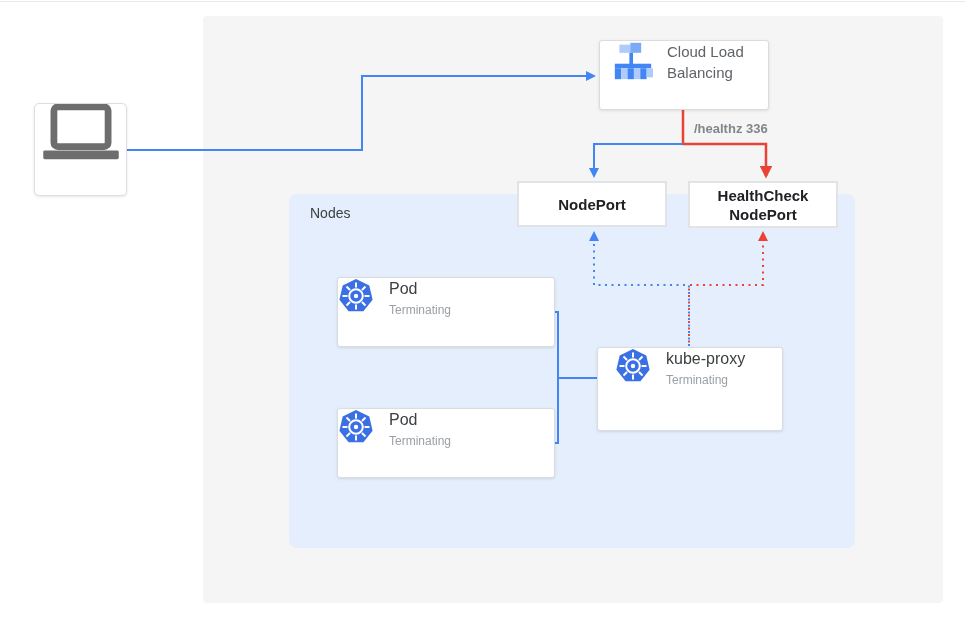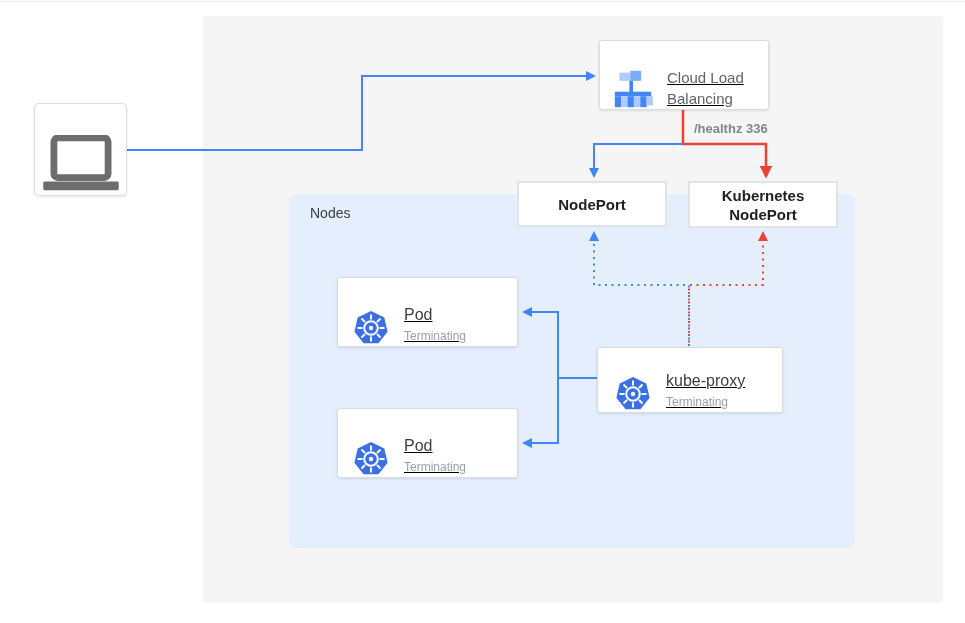--- a/index.html
+++ b/index.html
@@ -16,32 +16,32 @@
   .panel{position:absolute;left:203px;top:16px;width:740px;height:587px;background:var(--c-panel);border-radius:4px;}
   .nodes-area{position:absolute;left:289px;top:194px;width:566px;height:354px;background:var(--c-nodesbg);border-radius:8px;}
   .nodes-label{position:absolute;left:310px;top:205px;font-size:14px;color:var(--c-text-dark);}
   .wires{position:absolute;left:0;top:0;width:965px;height:623px;pointer-events:none;}
   .wire{fill:none;}
   .wire.blue{stroke:var(--c-blue);stroke-width:2px;}
   .wire.red{stroke:var(--c-red);stroke-width:2.5px;}
   .wire.dotted{stroke-dasharray:2 4.5;stroke-width:2px;}
   .mblue{fill:var(--c-blue);} .mred{fill:var(--c-red);}
   .card{position:absolute;background:#fff;border:1px solid var(--c-border);border-radius:3px;
-        box-shadow:0 1px 3px rgba(0,0,0,.10);display:flex;align-items:flex-end;text-decoration:underline;}
+        box-shadow:0 1px 3px rgba(0,0,0,.10);display:flex;align-items:flex-start;}
   .laptop-card{left:34px;top:103px;width:93px;height:93px;justify-content:center;border-color:#dedede;border-radius:5px;}
   .clb-card{left:599px;top:40px;width:170px;height:70px;padding-left:13px;}
   .clb-text{margin-left:14px;width:96px;font-size:15px;line-height:21px;color:#5f6368;}
   .healthz{position:absolute;left:694px;top:121px;font-size:13px;font-weight:700;color:var(--c-text-gray);}
   .port-box{position:absolute;background:#fff;border:2px solid #e1e3e6;display:flex;align-items:center;justify-content:center;
             text-align:center;font-size:15px;font-weight:700;color:var(--c-text-black);line-height:19px;}
   .nodeport-box{left:517px;top:181px;width:150px;height:46px;}
   .healthcheck-box{left:688px;top:181px;width:150px;height:47px;}
-  .pod-card{width:181px;height:70px;padding-left:15px;}
+  .pod-card{width:218px;height:70px;}
   .pod1{left:337px;top:277px;} .pod2{left:337px;top:408px;}
-  .kube-card{left:597px;top:347px;width:186px;height:66px;padding-left:17px;}
+  .kube-card{left:597px;top:347px;width:186px;height:84px;padding-left:17px;}
   .node-text{margin-left:15px;}
   .node-title{font-size:16px;color:var(--c-text-dark);line-height:22px;}
   .node-sub{font-size:12px;color:var(--c-text-light);line-height:20px;}
   .icon40{width:40px;height:40px;flex:0 0 40px;}
   .icon36{width:36px;height:36px;flex:0 0 36px;}
   .defs-holder{position:absolute;width:0;height:0;overflow:hidden;}
 </style>
 </head>
 <body>
 
@@ -113,21 +113,21 @@
   </div>
 
   <div class="healthz">/healthz 336</div>
 
   <div class="port-box nodeport-box">
     <span>NodePort</span>
   </div>
 
   <div class="port-box healthcheck-box">
     <span>
-      <span>Kubernetes</span><br>
+      <span>HealthCheck</span><br>
       <span>NodePort</span>
     </span>
   </div>
 
   <div class="card pod-card pod1">
     <svg class="icon36" viewBox="0 0 36 36">
         <use href="#k8s-icon"></use>
       </svg>
     <div class="node-text">
       <div class="node-title">Pod</div>

